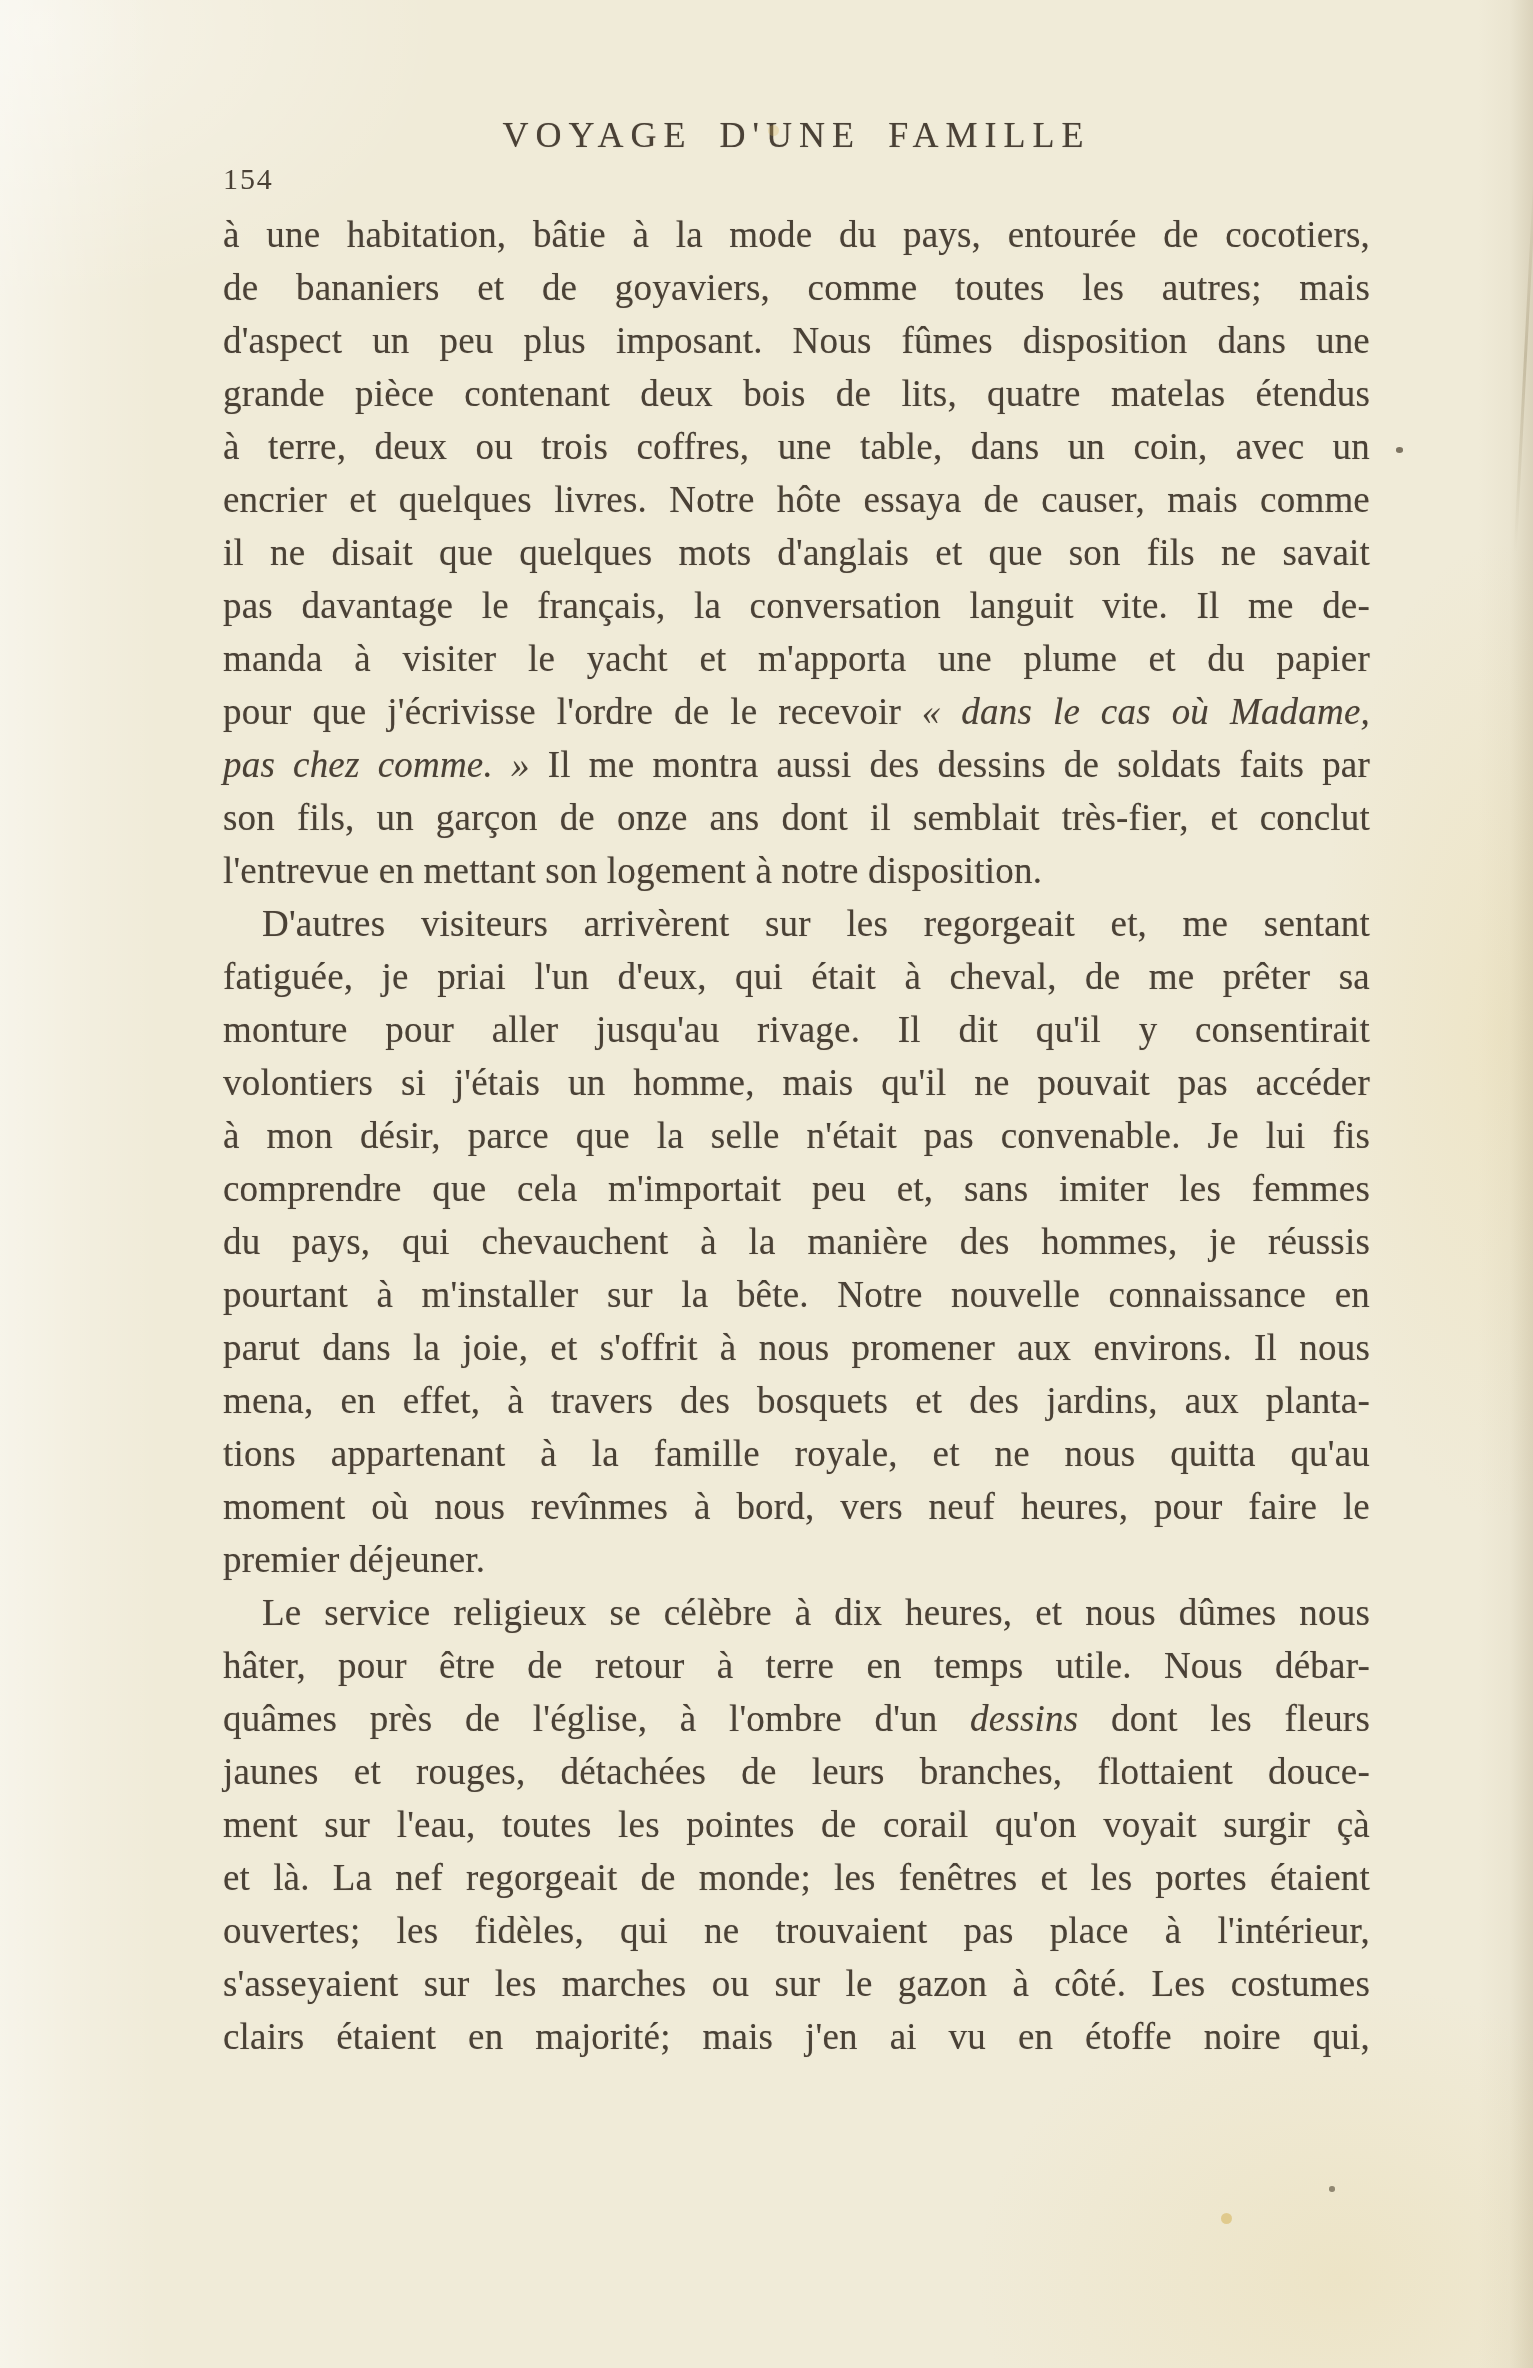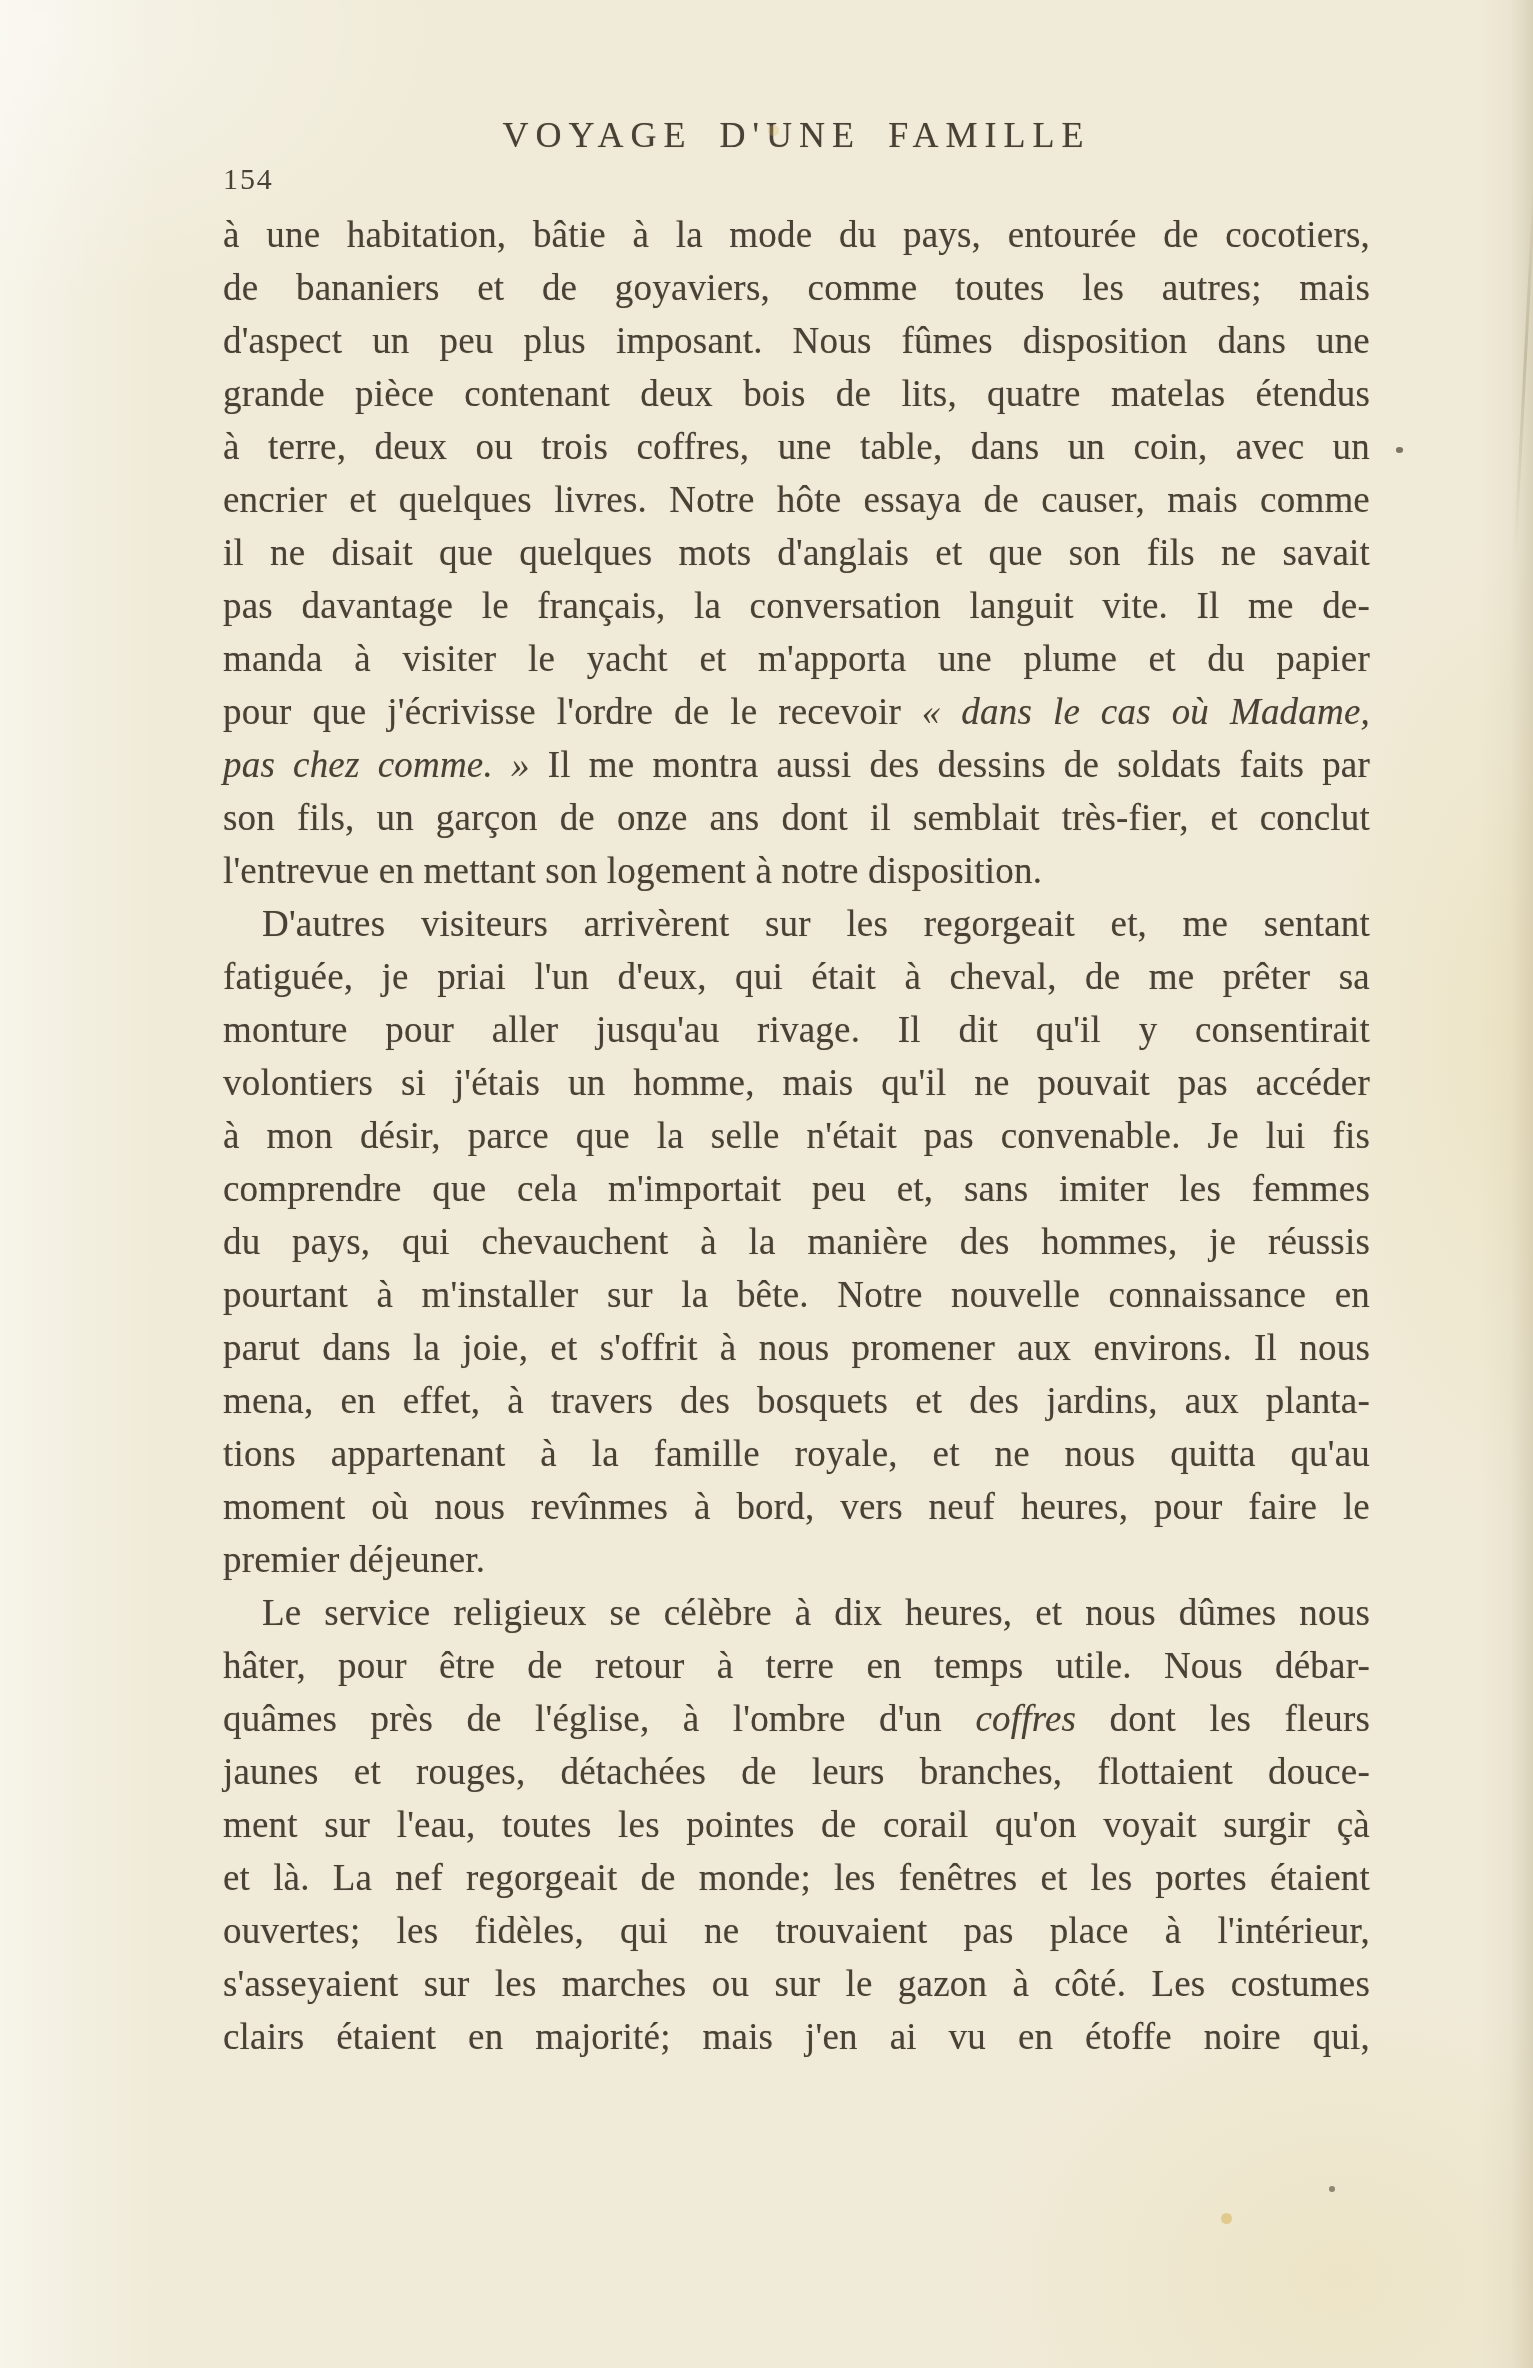--- a/index.html
+++ b/index.html
@@ -93,21 +93,21 @@
       <div class="line"><span>comprendre que cela m'importait peu et, sans imiter les femmes</span></div>
       <div class="line"><span>du pays, qui chevauchent à la manière des hommes, je réussis</span></div>
       <div class="line"><span>pourtant à m'installer sur la bête. Notre nouvelle connaissance en</span></div>
       <div class="line"><span>parut dans la joie, et s'offrit à nous promener aux environs. Il nous</span></div>
       <div class="line"><span>mena, en effet, à travers des bosquets et des jardins, aux planta-</span></div>
       <div class="line"><span>tions appartenant à la famille royale, et ne nous quitta qu'au</span></div>
       <div class="line"><span>moment où nous revînmes à bord, vers neuf heures, pour faire le</span></div>
       <div class="line end"><span>premier déjeuner.</span></div>
       <div class="line indent"><span>Le service religieux se célèbre à dix heures, et nous dûmes nous</span></div>
       <div class="line"><span>hâter, pour être de retour à terre en temps utile. Nous débar-</span></div>
-      <div class="line"><span>quâmes près de l'église, à l'ombre d'un </span><span class="it">coffres</span><span> dont les fleurs</span></div>
+      <div class="line"><span>quâmes près de l'église, à l'ombre d'un </span><span class="it">dessins</span><span> dont les fleurs</span></div>
       <div class="line"><span>jaunes et rouges, détachées de leurs branches, flottaient douce-</span></div>
       <div class="line"><span>ment sur l'eau, toutes les pointes de corail qu'on voyait surgir çà</span></div>
       <div class="line"><span>et là. La nef regorgeait de monde; les fenêtres et les portes étaient</span></div>
       <div class="line"><span>ouvertes; les fidèles, qui ne trouvaient pas place à l'intérieur,</span></div>
       <div class="line"><span>s'asseyaient sur les marches ou sur le gazon à côté. Les costumes</span></div>
       <div class="line"><span>clairs étaient en majorité; mais j'en ai vu en étoffe noire qui,</span></div>
     </div>
 
   <div class="speck dark" style="left:1396px; top:447px;"></div>
   <div class="speck dark2" style="left:1329px; top:2186px;"></div>

